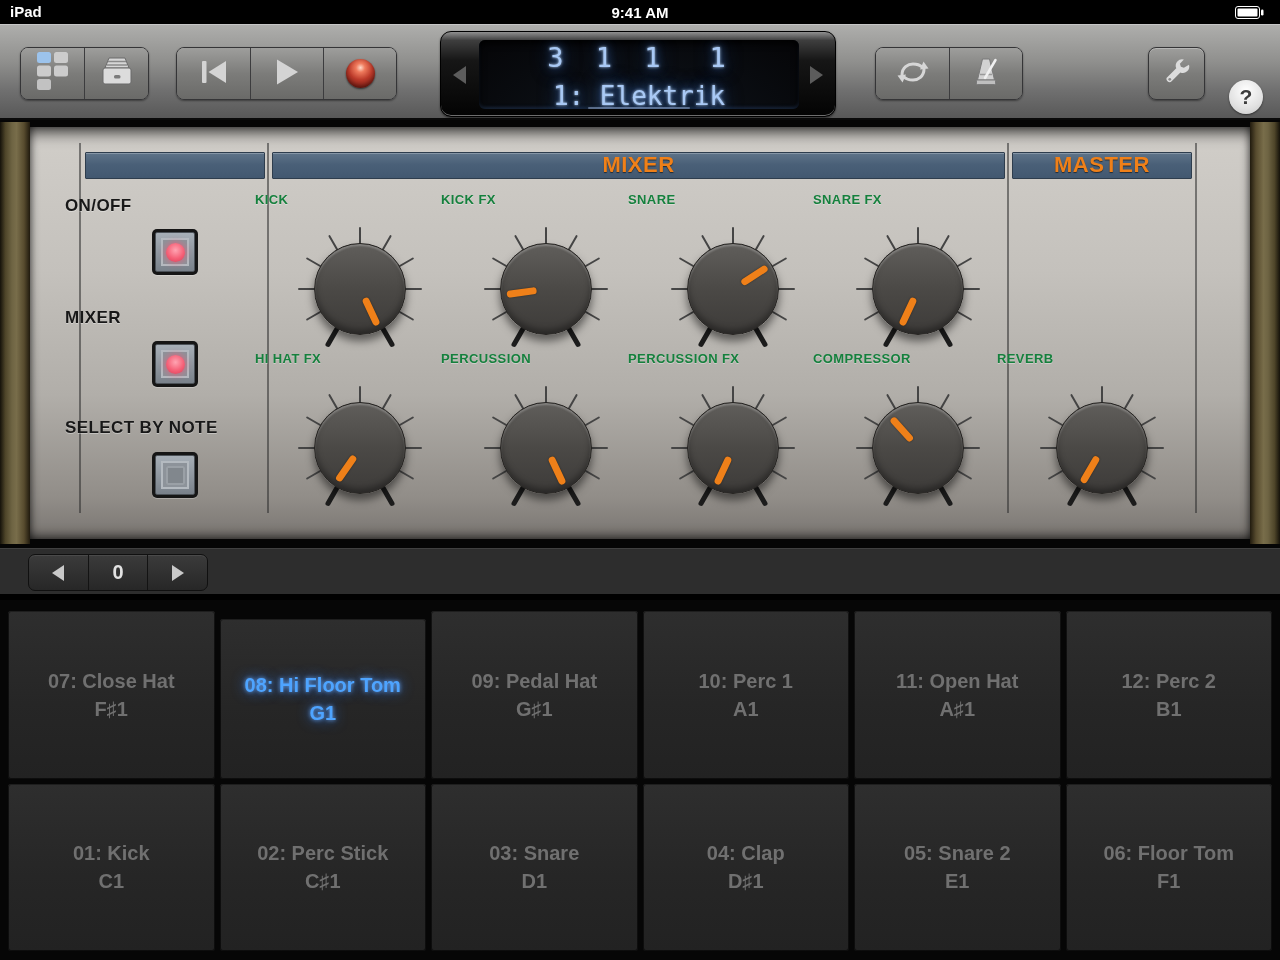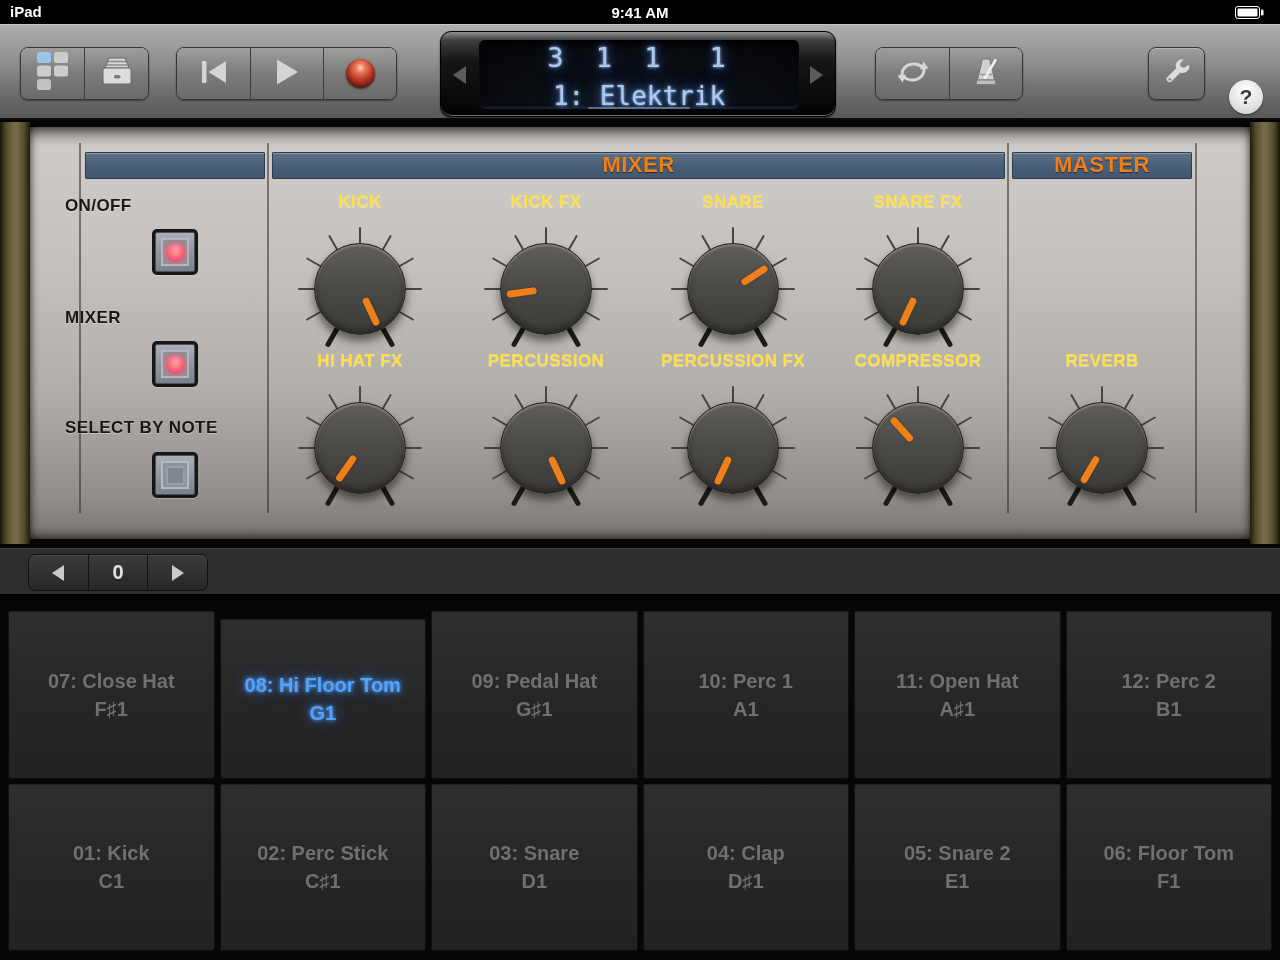--- a/index.html
+++ b/index.html
@@ -86,21 +86,21 @@
   .led-core { width:28px; height:28px; background:#8d939a; border:2px solid #b4bac0;
     display:flex; align-items:center; justify-content:center; }
   .led-dot { width:19px; height:19px; }
   .led-btn.on .led-dot { border-radius:50%;
     background:radial-gradient(circle at 50% 38%, #ffa4b2 0%, #f56077 55%, #da3b55 100%);
     box-shadow:0 0 7px rgba(255,80,115,.85); }
   .led-btn.off .led-dot { border-radius:2px; background:#81878d;
     box-shadow:inset 0 0 0 2px #9aa0a6; }
 
   .knob-cell { position:absolute; width:210px; height:185px; }
-  .knob-label { text-align:center; font-size:17px; font-weight:bold; color:#fde047;
+  .knob-label { text-align:left; font-size:13px; font-weight:bold; color:#15803d;
     letter-spacing:.4px; text-shadow:0 1px 0 rgba(255,255,255,.35); height:24px; }
   .knob-assembly { position:relative; width:130px; height:130px; margin:8px auto 0; }
   .knob-ticks { position:absolute; left:0; top:0; }
   .knob-body { position:absolute; left:19px; top:19px; width:92px; height:92px; border-radius:50%;
     background:linear-gradient(180deg,#605e5b 0%,#4b4946 50%,#3d3b39 100%);
     border:1px solid #242220;
     box-shadow:0 6px 9px rgba(0,0,0,.5), inset 0 2px 2px rgba(255,255,255,.25),
       inset 0 -4px 6px rgba(0,0,0,.35); }
   .knob-pivot { position:absolute; left:50%; top:50%; width:7px; height:45px;
     margin-left:-3.5px; margin-top:-45px; transform-origin:50% 100%; }

